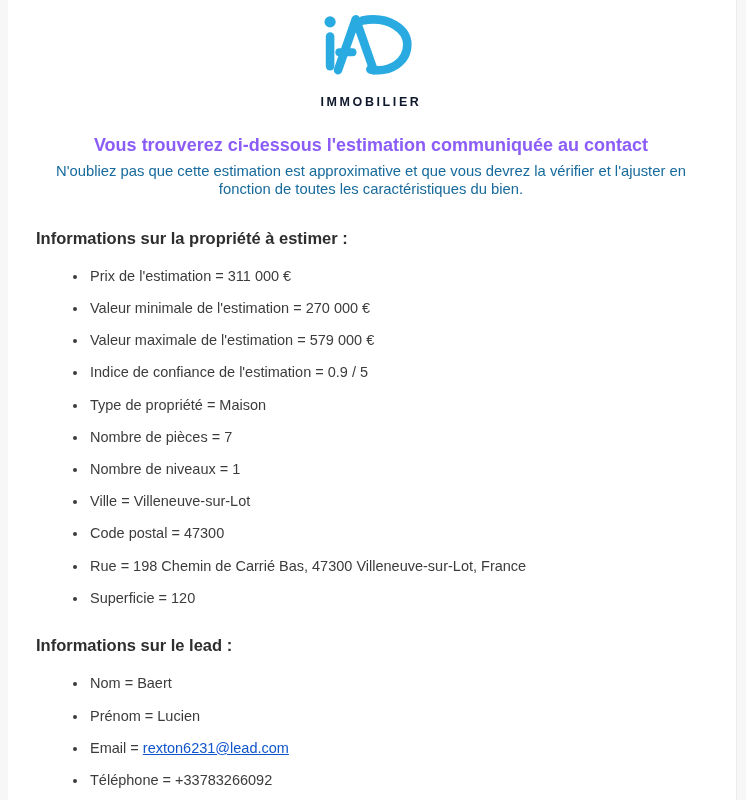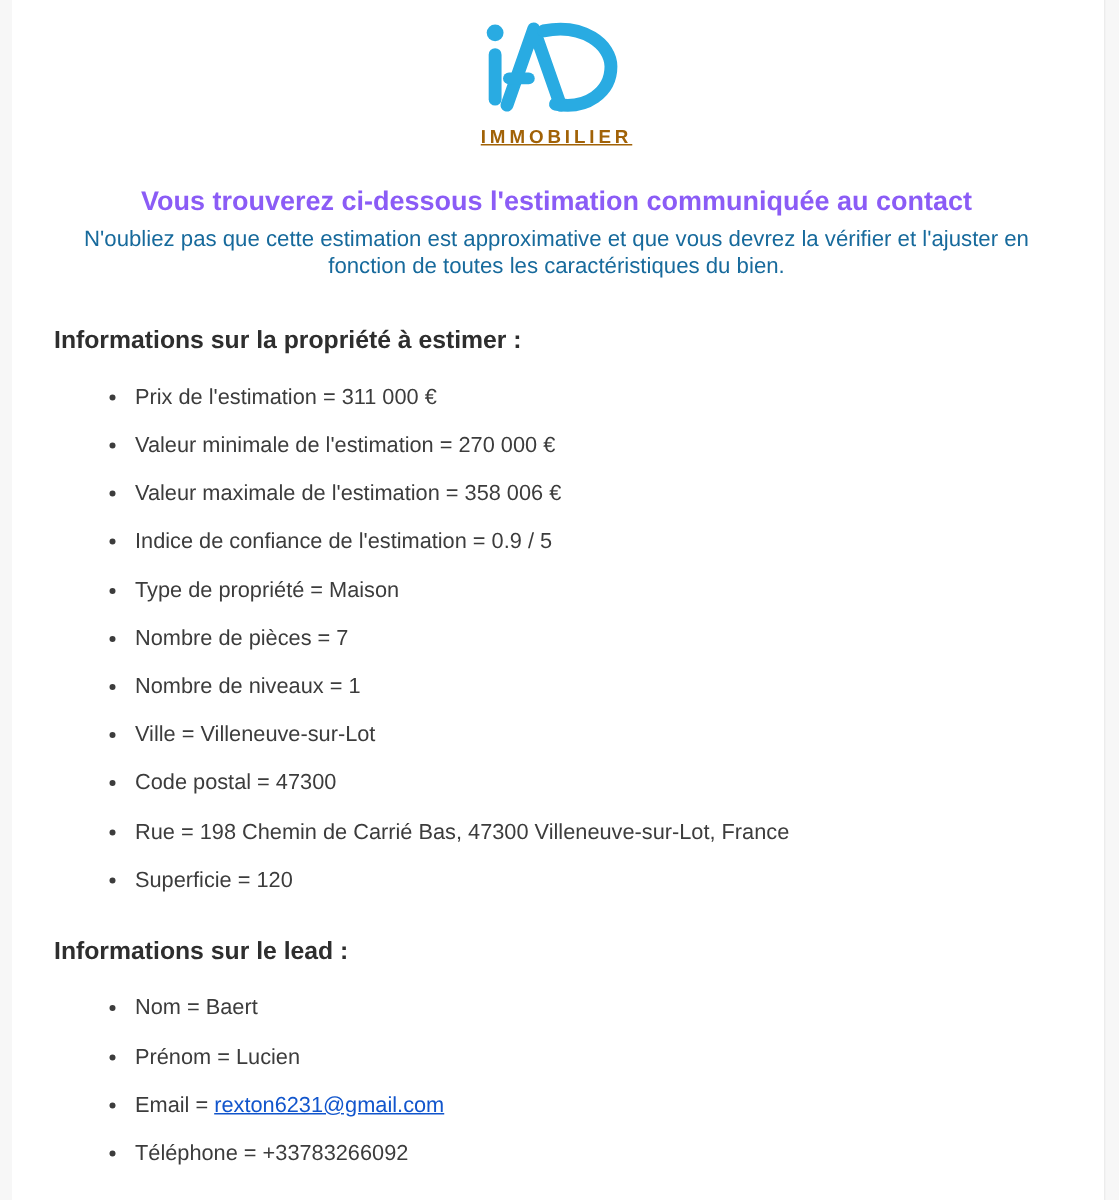--- a/index.html
+++ b/index.html
@@ -18,26 +18,25 @@
     padding: 10px 30px 30px 28px;
   }
   .logo-block {
     text-align: center;
     margin-top: 2px;
   }
   .logo-mark {
     display: inline-block;
   }
   .wordmark {
-    color: #a16207;
+    color: #0f172a;
     font-weight: bold;
     font-size: 12.5px;
     letter-spacing: 2.6px;
-    margin-top: 1px;
-    text-decoration: underline;
+    margin-top: 13px;
   }
   .title {
     text-align: center;
     color: #8b5cf6;
     font-size: 18px;
     font-weight: bold;
     margin: 26px auto 0;
   }
   .subtitle {
     text-align: center;
@@ -93,32 +92,32 @@
     <div class="wordmark">IMMOBILIER</div>
   </div>
 
   <div class="title">Vous trouverez ci-dessous l'estimation communiquée au contact</div>
   <div class="subtitle">N'oubliez pas que cette estimation est approximative et que vous devrez la vérifier et l'ajuster en fonction de toutes les caractéristiques du bien.</div>
 
   <div class="section-heading">Informations sur la propriété à estimer :</div>
   <ul class="info-list">
     <li>Prix de l'estimation = 311 000 €</li>
     <li>Valeur minimale de l'estimation = 270 000 €</li>
-    <li>Valeur maximale de l'estimation = 358 006 €</li>
+    <li>Valeur maximale de l'estimation = 579 000 €</li>
     <li>Indice de confiance de l'estimation = 0.9 / 5</li>
     <li>Type de propriété = Maison</li>
     <li>Nombre de pièces = 7</li>
     <li>Nombre de niveaux = 1</li>
     <li>Ville = Villeneuve-sur-Lot</li>
     <li>Code postal = 47300</li>
     <li>Rue = 198 Chemin de Carrié Bas, 47300 Villeneuve-sur-Lot, France</li>
     <li>Superficie = 120</li>
   </ul>
 
   <div class="section-heading second">Informations sur le lead :</div>
   <ul class="info-list">
     <li>Nom = Baert</li>
     <li>Prénom = Lucien</li>
-    <li><span>Email = </span><a href="#" class="email-link">rexton6231@gmail.com</a></li>
+    <li><span>Email = </span><a href="#" class="email-link">rexton6231@lead.com</a></li>
     <li>Téléphone = +33783266092</li>
   </ul>
 
 </div>
 
 </body></html>

